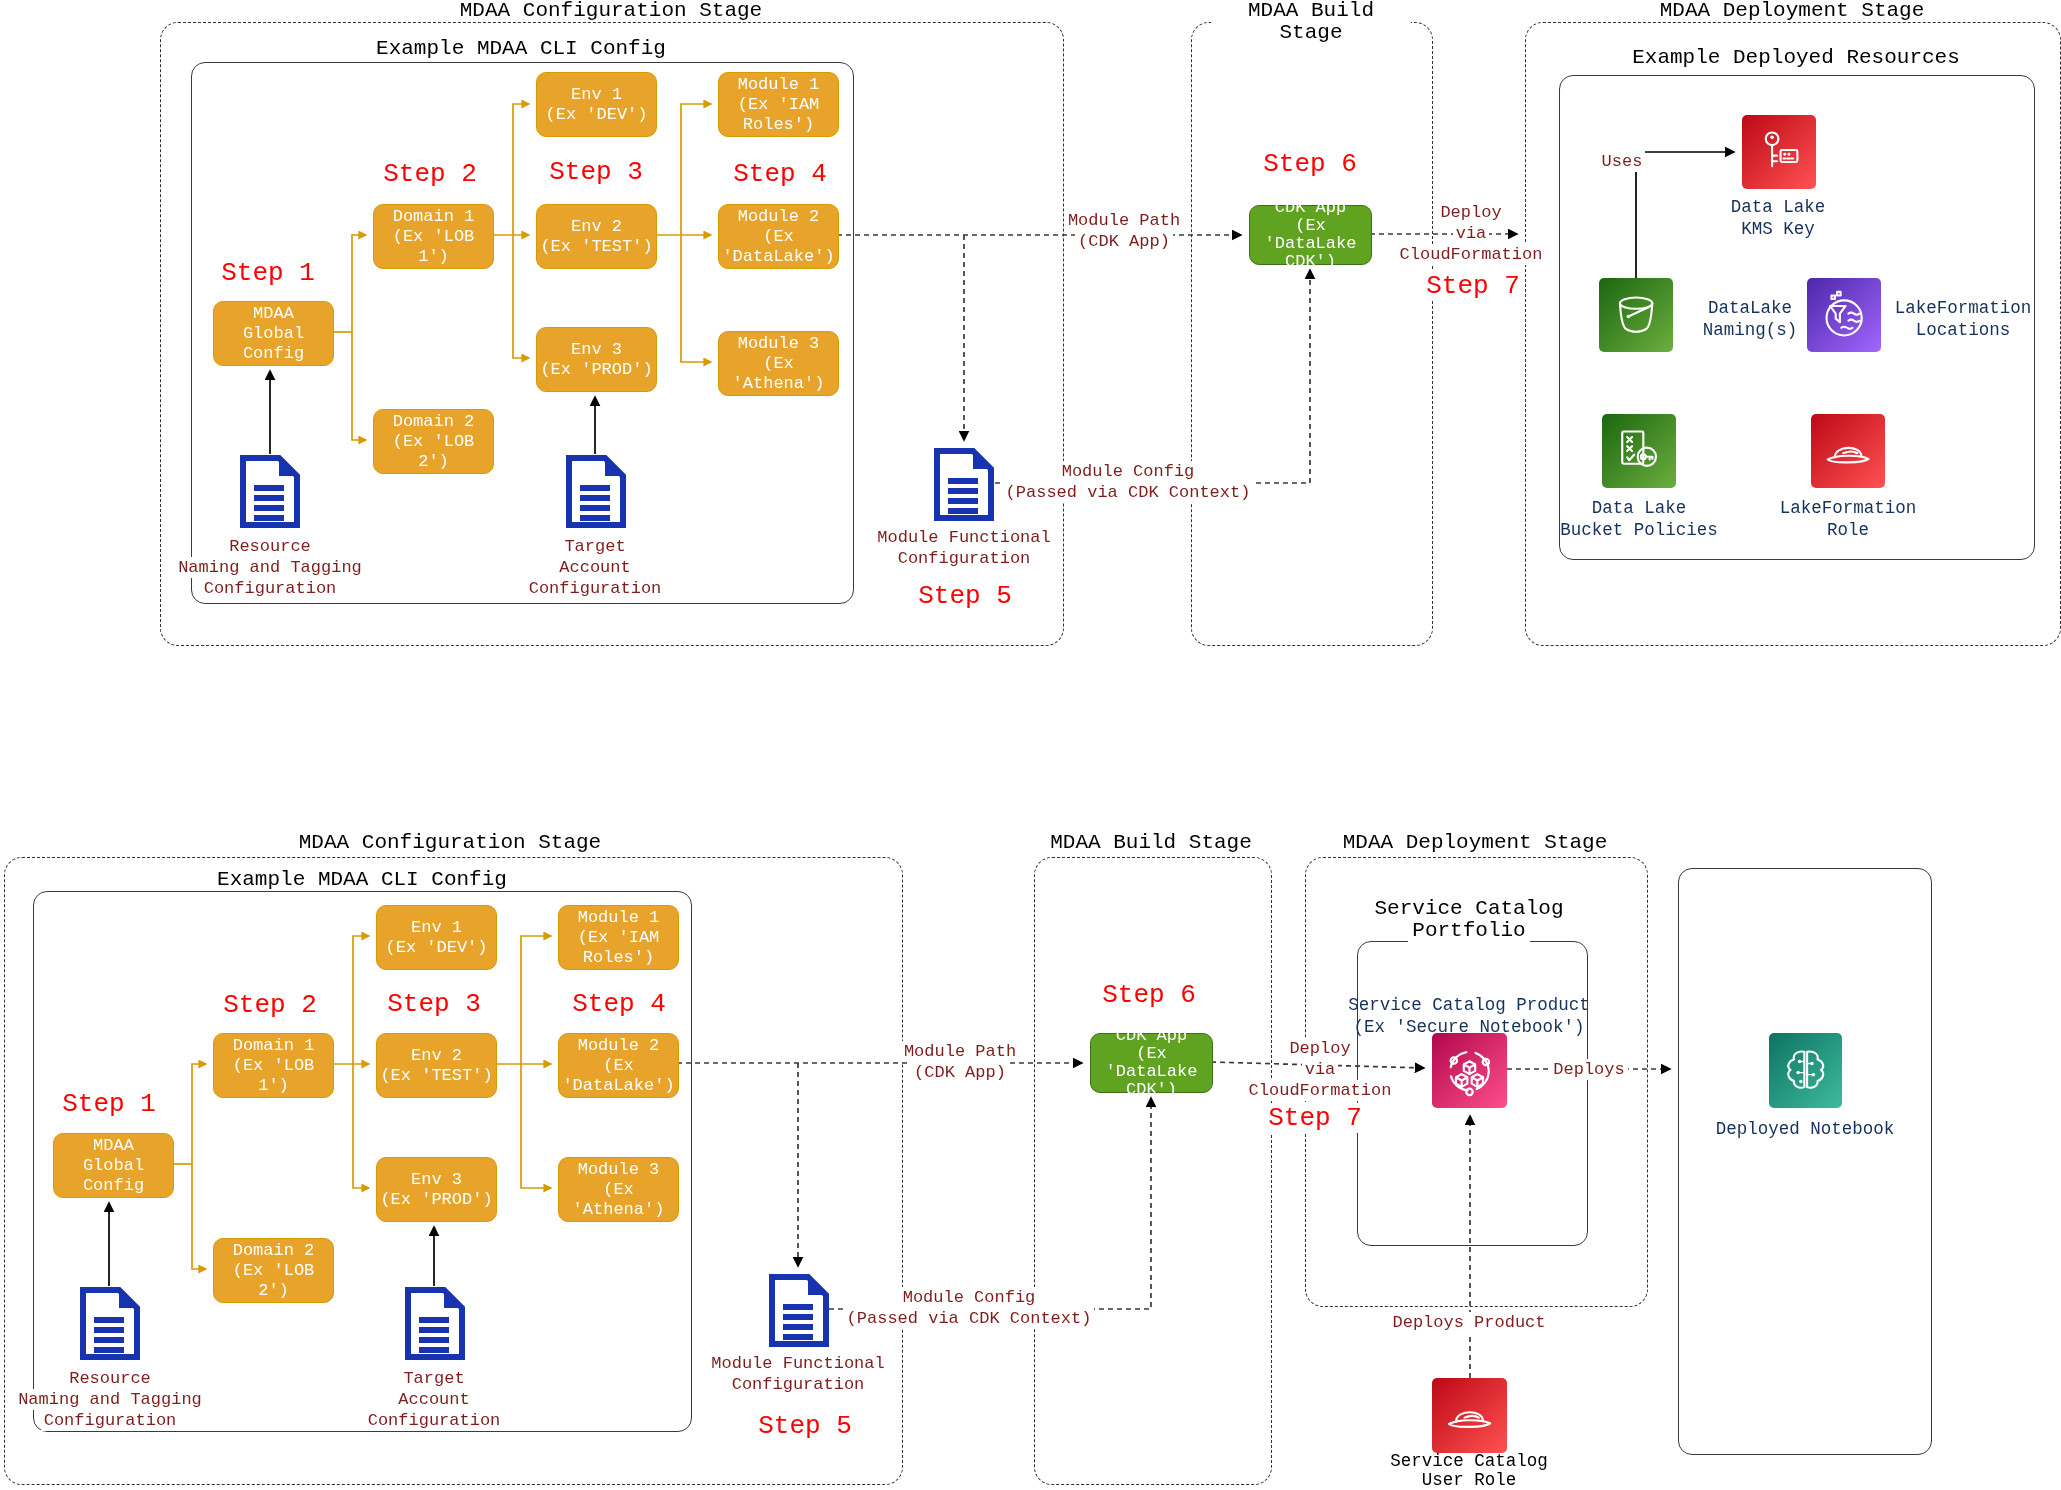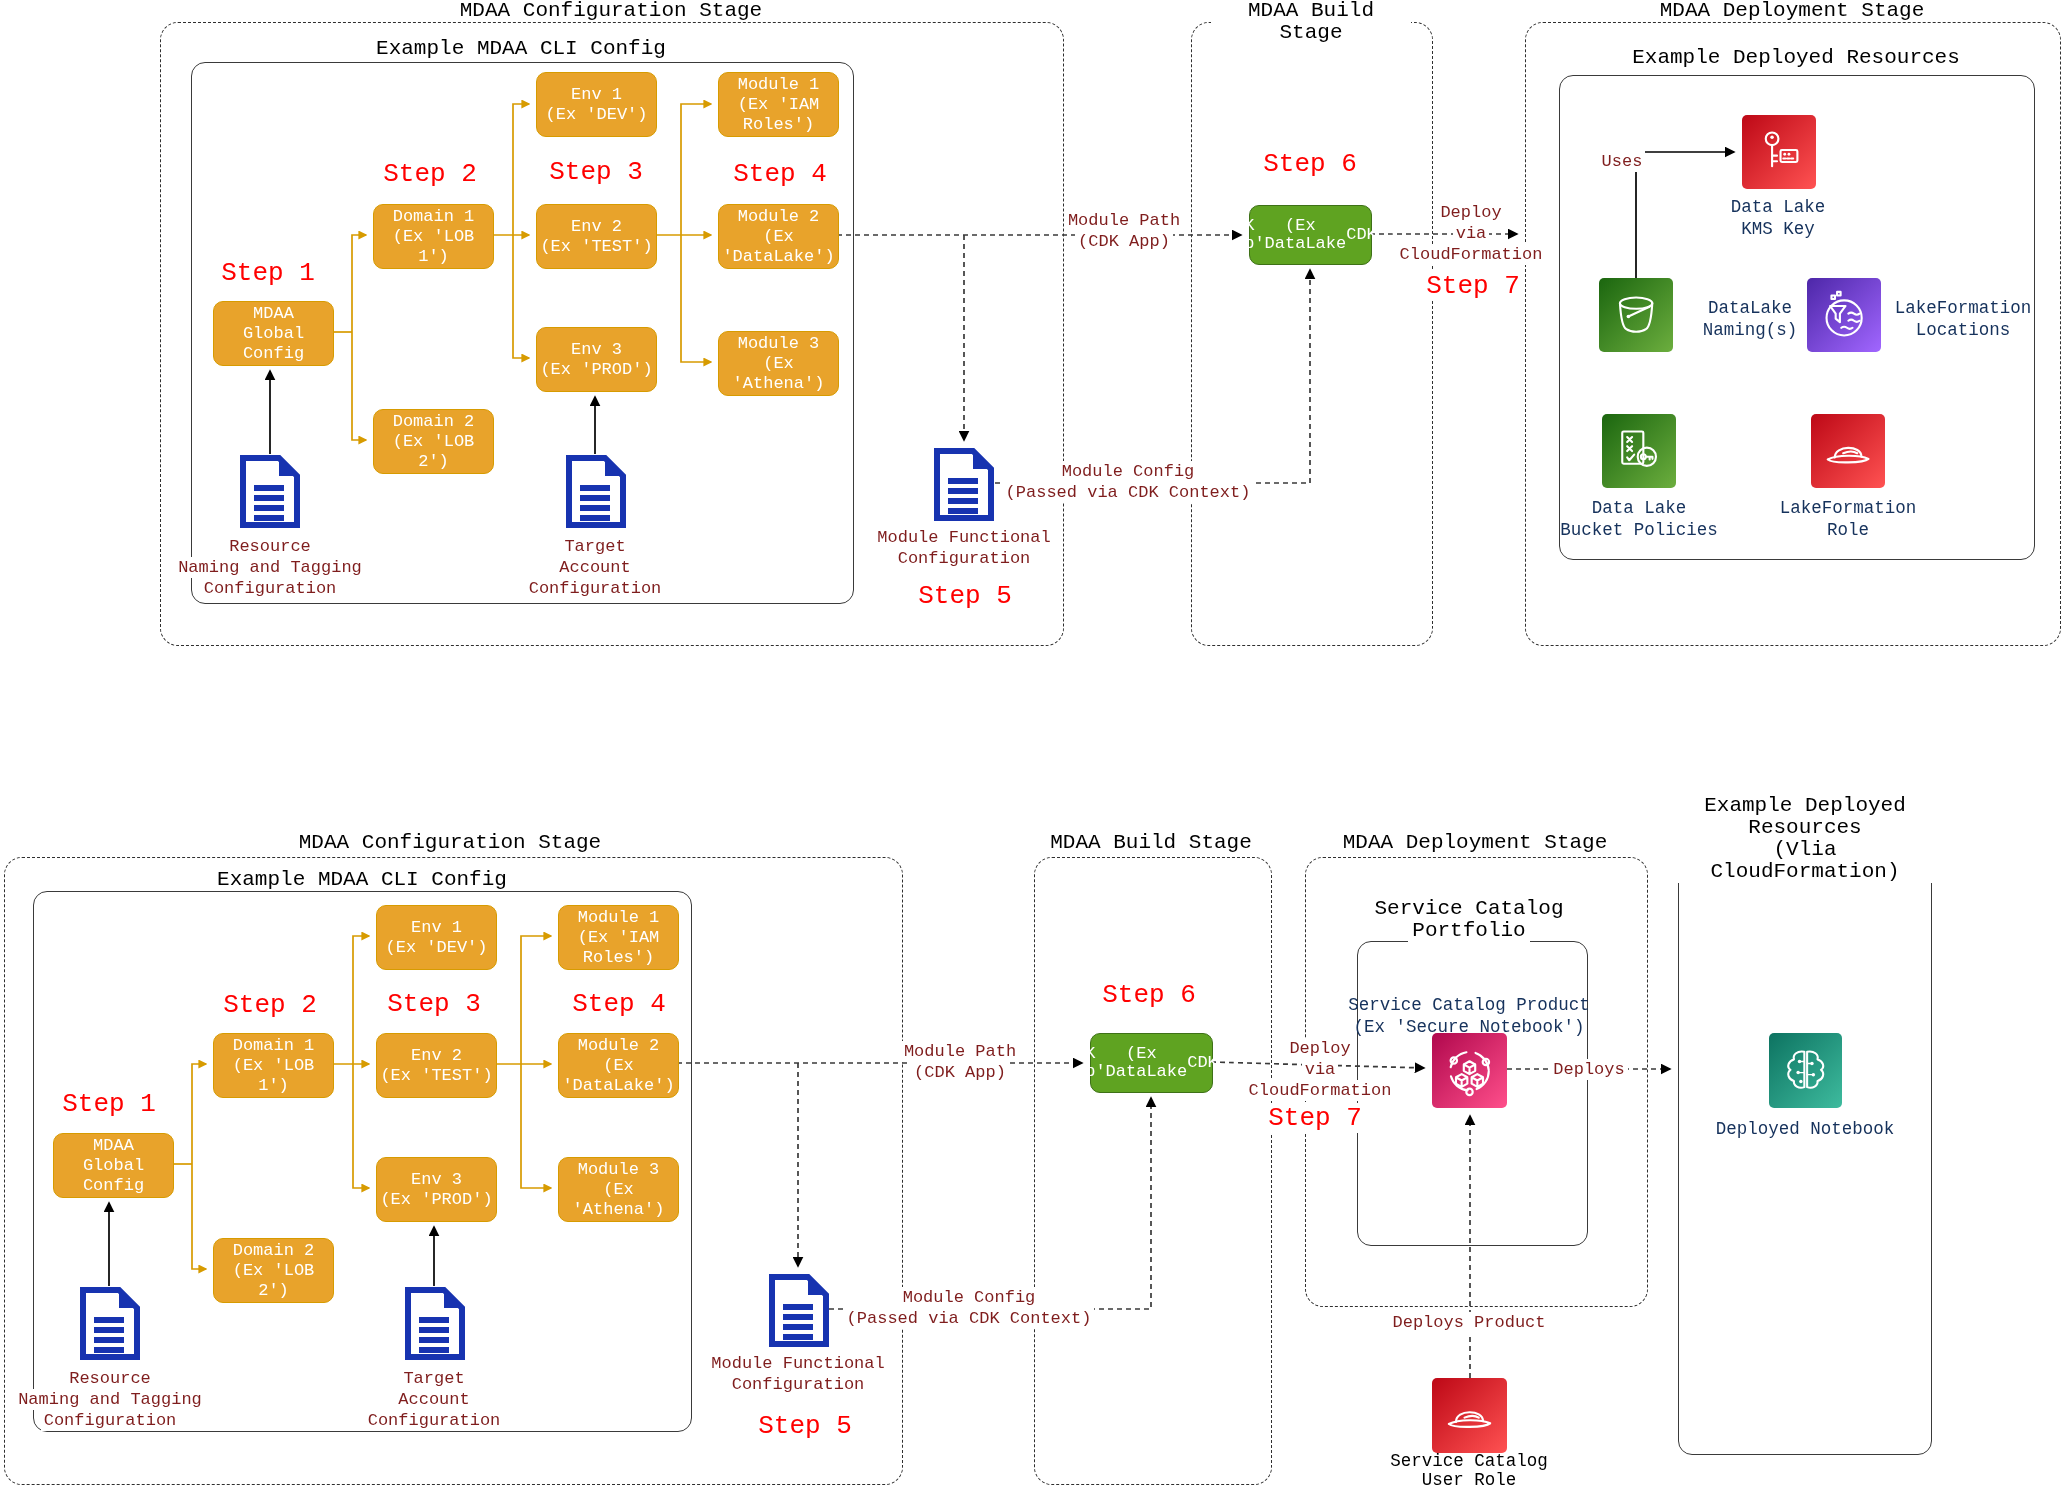--- a/index.html
+++ b/index.html
@@ -7,21 +7,21 @@
           font-family:Liberation Mono, monospace;overflow:hidden;color:#000}
   svg.layer{position:absolute;left:0;top:0;width:2061px;height:1490px;pointer-events:none}
   .stage{position:absolute;border:1.6px dashed #2f2f2f;border-radius:18px}
   .sbox{position:absolute;border:1.7px solid #3a3a3a;border-radius:14px}
   .title{position:absolute;text-align:center;font-size:21px;line-height:22px;color:#000}
   .title span{display:table;margin:0 auto;background:#fff;padding:0 4px}
   .ob{position:absolute;width:119px;height:63px;background:#e8a32b;border:1.4px solid #d79b00;
       border-radius:10px;color:#fff;display:flex;flex-direction:column;align-items:center;
       justify-content:center;text-align:center;font-size:17px;line-height:20px}
   .gb{position:absolute;width:121px;height:58px;background:#5fa321;border:1.4px solid #3e7117;
-      border-radius:10px;color:#fff;display:flex;align-items:center;
+      border-radius:10px;color:#fff;display:flex;flex-direction:column;align-items:center;
       justify-content:center;text-align:center;font-size:17px;line-height:18px}
   .step{position:absolute;width:120px;text-align:center;color:#ff0000;font-size:26px;line-height:30px}
   .step span{display:table;margin:0 auto;background:#fff;padding:0 3px}
   .lbl{position:absolute;text-align:center;font-size:17px;line-height:21px;color:#7f1d1d}
   .lbl span{display:table;margin:0 auto;background:#fff;padding:0 3px}
   .ilbl{position:absolute;text-align:center;font-size:17.5px;line-height:22px;color:#16325c}
   .ilbl span{display:block}
   .ilbl.side{text-align:center}
   .icon{position:absolute;border-radius:5px;display:flex;align-items:center;justify-content:center}
   .icon svg{stroke:#fff;fill:none;stroke-width:3;stroke-linecap:round;stroke-linejoin:round;width:76%;height:76%}
@@ -320,25 +320,20 @@
     </div>
   <div class="title" style="left:1001px;top:832px;width:300px">
       <span>MDAA Build Stage</span>
     </div>
   <div class="title" style="left:1325px;top:832px;width:300px">
       <span>MDAA Deployment Stage</span>
     </div>
   <div class="title" style="left:162px;top:869px;width:400px">
       <span>Example MDAA CLI Config</span>
     </div>
-  <div class="title" style="left:1675px;top:795px;width:260px;line-height:22px">
-      <span>Example Deployed</span>
-      <span>Resources</span>
-      <span>(Vlia CloudFormation)</span>
-    </div>
   <div class="title" style="left:1369px;top:898px;width:200px">
       <span>Service Catalog</span>
       <span>Portfolio</span>
     </div>
 
   <div class="ob" style="left:53px;top:1133px">
       <span>MDAA</span>
       <span>Global Config</span>
     </div>
   <div class="ob" style="left:213px;top:1033px">

